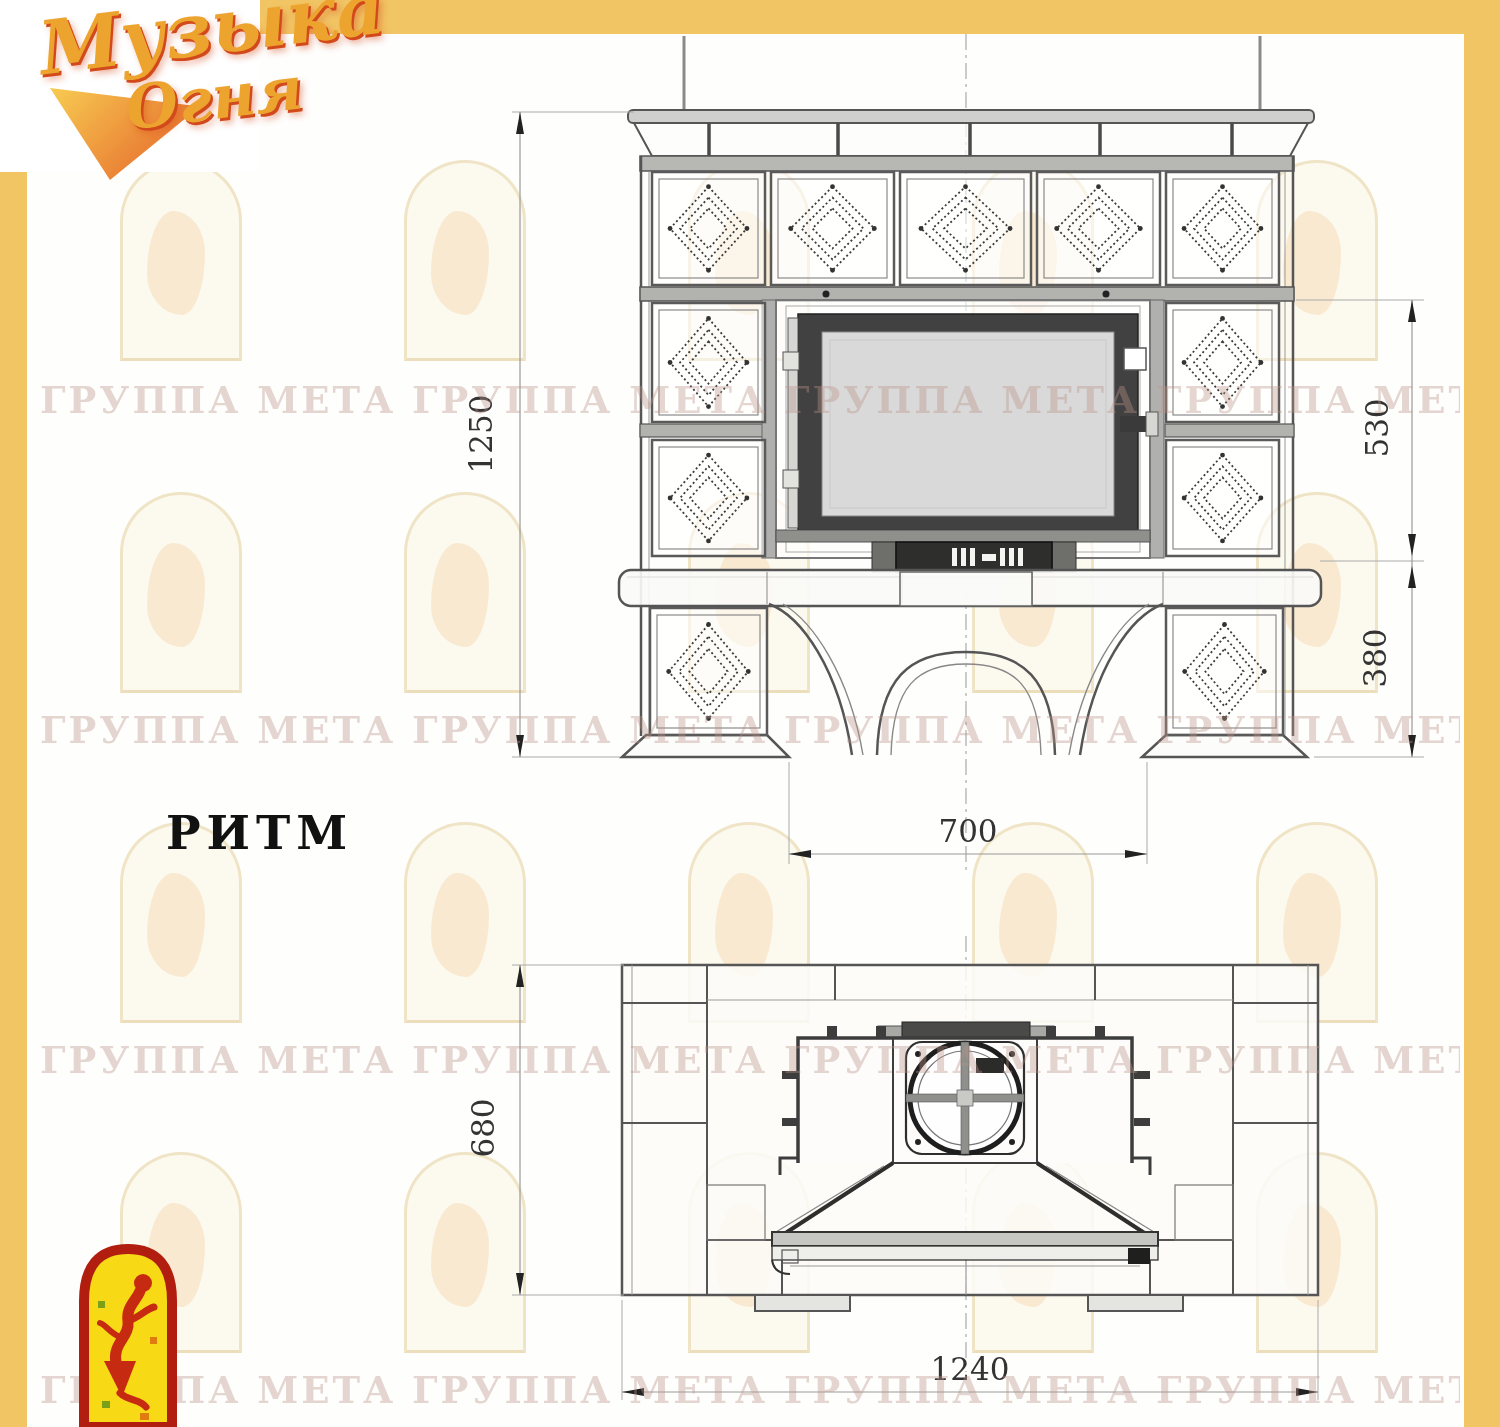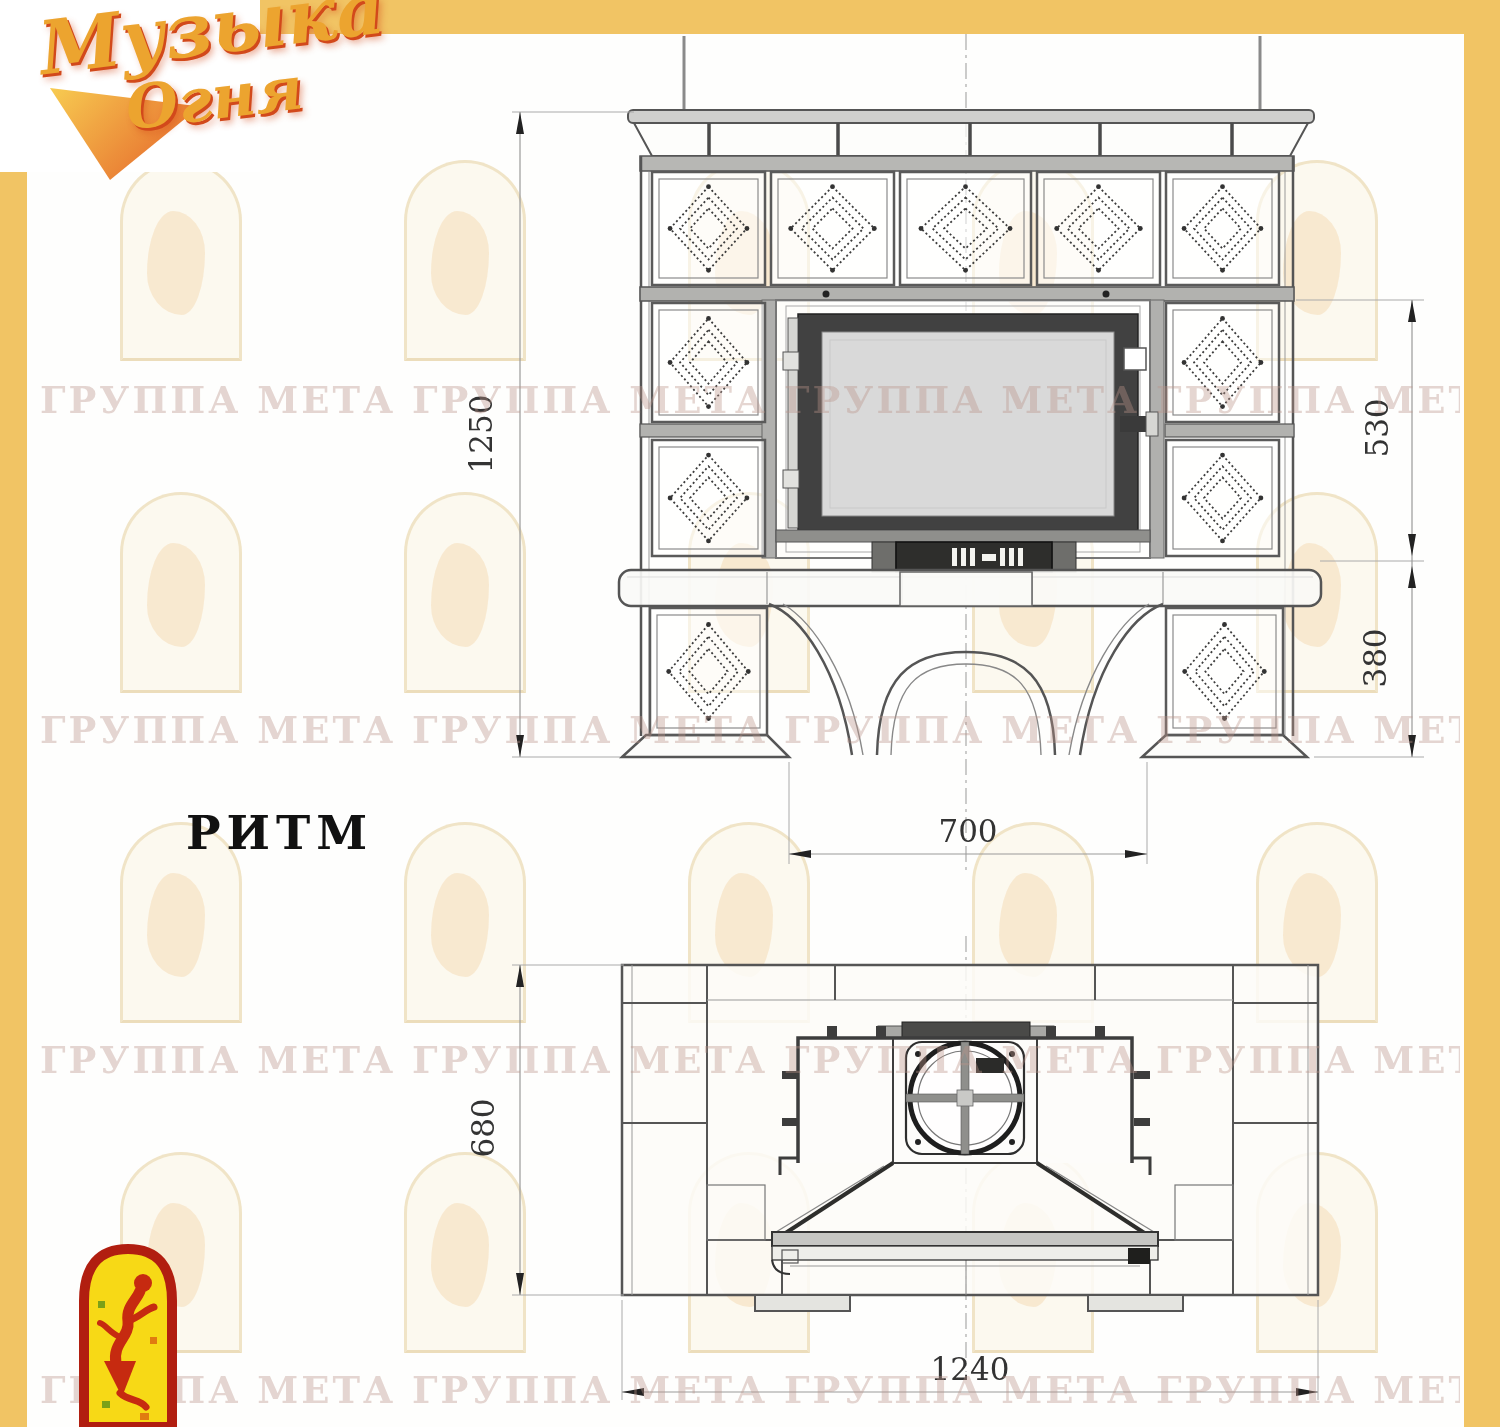--- a/index.html
+++ b/index.html
@@ -27,21 +27,21 @@
   .logo-word{position:absolute;font-family:"DejaVu Serif",serif;font-style:italic;font-weight:bold;
          color:var(--logo-gold,#ECA42F);text-shadow:2px 3px 0 var(--logo-red,#D2491B),4px 6px 7px rgba(210,73,27,.45);
          transform:rotate(-7deg);transform-origin:left top;white-space:nowrap;}
   #logo-word1{left:34px;top:6px;font-size:74px;}
   #logo-word2{left:122px;top:74px;font-size:60px;}
   #logo-tri{left:50px;top:88px;width:150px;height:92px;
          background:linear-gradient(135deg,#F7C948,#E2541C);
          clip-path:polygon(0 0,100% 20%,40% 100%);opacity:.95;}
   
   #model-title{left:166px;top:806px;font-size:46px;font-weight:bold;letter-spacing:6px;color:#111;
-         font-family:"DejaVu Serif",serif;margin-left:20px;}
+         font-family:"DejaVu Serif",serif;}
   svg text{font-family:"DejaVu Serif",serif;fill:#333;}
   .dimtxt{font-size:31px;}
 </style>
 </head>
 <body>
 
 <div class="strip" id="strip-top"></div>
 <div class="strip" id="strip-left"></div>
 <div class="strip" id="strip-right"></div>
 

